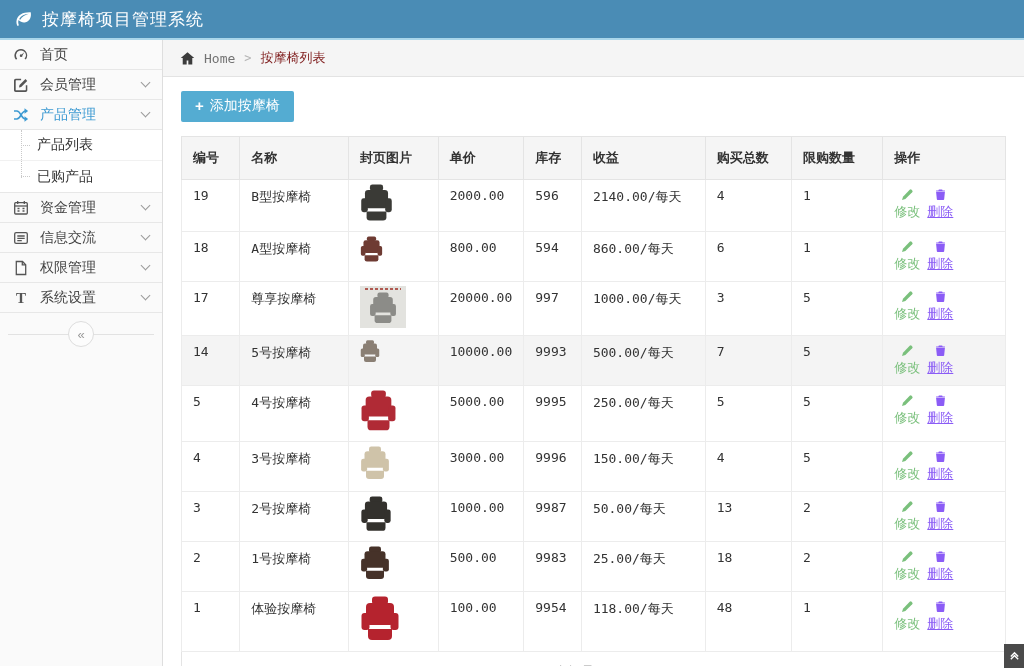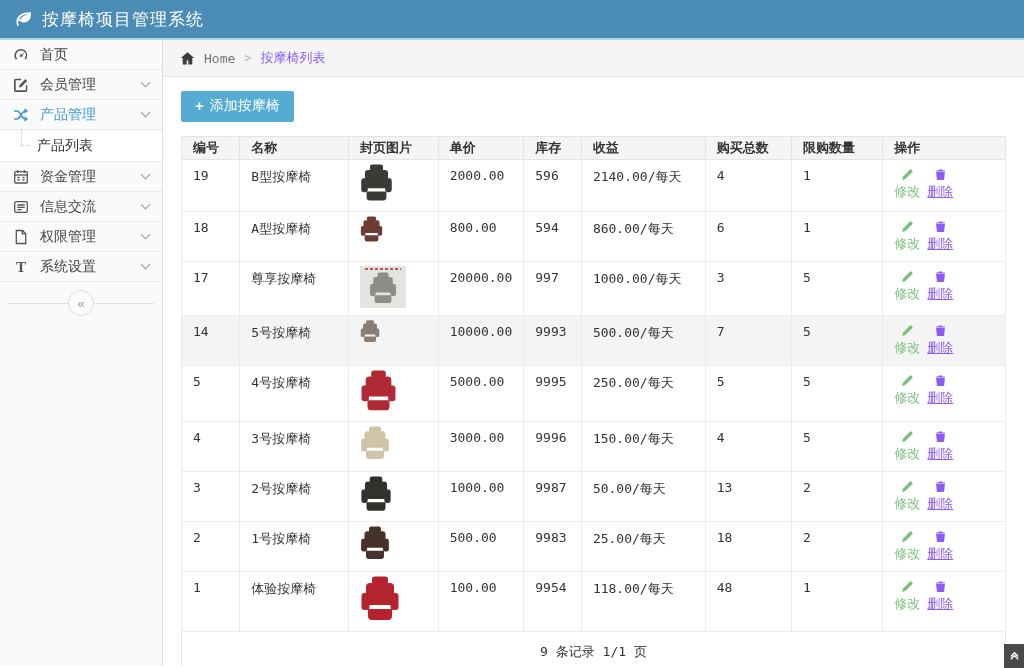--- a/index.html
+++ b/index.html
@@ -48,32 +48,32 @@
 
   
   .main { flex:1; display:flex; flex-direction:column; background:#fff; }
   .breadcrumb { height:37px; flex:none; background:#f5f5f5; border-bottom:1px solid #e3e3e3;
     display:flex; align-items:center; gap:9px; padding:0 17px; font-size:13px;
     font-family:"DejaVu Sans Mono",monospace; }
   .breadcrumb .home-ic { width:15px; height:15px; color:#3c3c3c; }
   .breadcrumb .home-ic svg { width:15px; height:15px; display:block; }
   .bc-home { color:#737373; cursor:pointer; }
   .bc-sep { color:#b5b5b5; font-size:12px; }
-  .bc-cur { color:#8b5cf6; }
+  .bc-cur { color:#7f1d1d; }
 
   .content { padding:14px 18px 0; flex:1; overflow:hidden; }
   .add-btn { display:inline-flex; align-items:center; gap:6px; background:#54acd2; color:#fff;
     border:none; border-radius:2px; padding:6px 14px 7px; font-size:14px; cursor:pointer;
     font-family:inherit; }
   .add-btn .plus { font-weight:bold; font-size:15px; line-height:12px; }
 
   
   table { width:100%; margin-top:14px; border-collapse:collapse; border:1px solid #e4e4e4;
     font-family:"DejaVu Sans Mono",monospace; font-size:13px; color:#333; }
-  th { background:#f5f5f5; text-align:left; font-weight:bold; padding:2px 11px;
+  th { background:#f5f5f5; text-align:left; font-weight:bold; padding:12px 11px;
     border:1px solid #e4e4e4; font-size:13px; color:#333; white-space:nowrap; }
   td { padding:8px 11px; border:1px solid #ececec; vertical-align:top; }
   td.img-cell { padding:4px 11px; }
   tr.hl td { background:#f4f4f4; }
   th:nth-child(1){width:7.1%} th:nth-child(2){width:13.3%} th:nth-child(3){width:10.9%}
   th:nth-child(4){width:10%}  th:nth-child(5){width:7%}    th:nth-child(6){width:15.1%}
   th:nth-child(7){width:10.5%} th:nth-child(8){width:11.1%} th:nth-child(9){width:15%}
 
   .thumb { display:inline-block; line-height:0; }
   .thumb svg { display:block; }
@@ -138,20 +138,23 @@
             <path d="M11.5 9.2l3.6 2.8-3.6 2.8z" fill="currentColor" stroke="none"></path>
           </svg>
       </span>
       <span>产品管理</span>
       <span class="chev"></span>
     </div>
 
     <div class="submenu">
       <div class="submenu-item">
         <span>产品列表</span>
+      </div>
+      <div class="submenu-item">
+        <span>已购产品</span>
       </div>
     </div>
 
     <div class="menu-item">
       <span class="mi">
         <svg viewBox="0 0 16 16" fill="none" stroke="currentColor" stroke-width="1.3">
             <rect x="1.7" y="2.7" width="12.6" height="11.3" rx="1"></rect>
             <path d="M1.7 6h12.6"></path>
             <path d="M4.7 1v3M11.3 1v3"></path>
             <path d="M4.5 8.5h2M4.5 11h2M9.5 8.5h2M9.5 11h2"></path>

